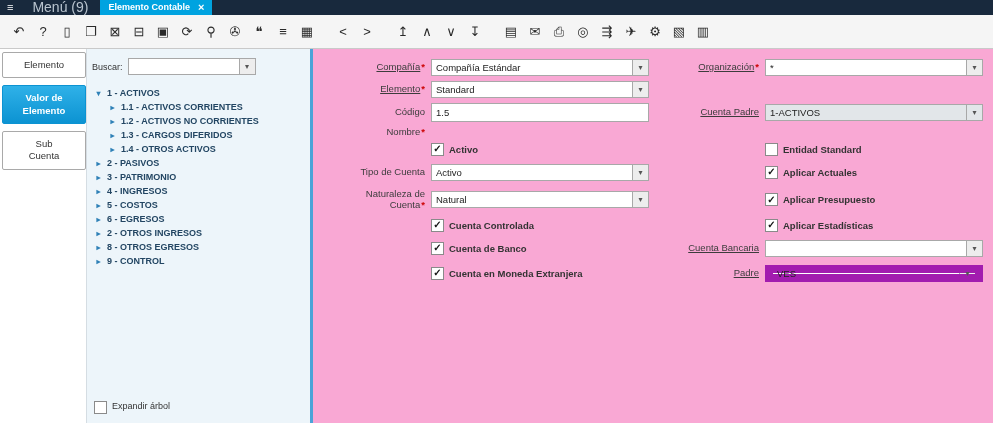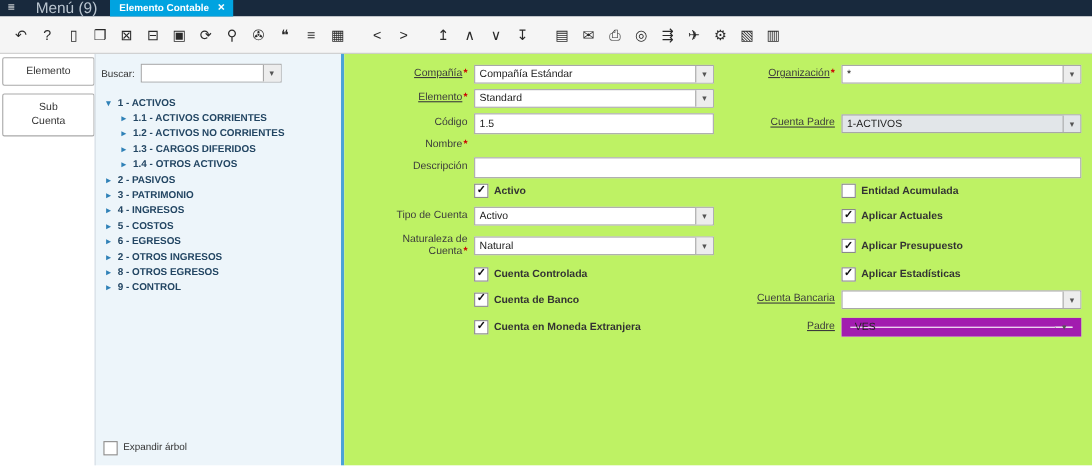--- a/index.html
+++ b/index.html
@@ -38,21 +38,21 @@
   .titem .tar{color:#2f81b7;font-size:8px;width:9px;text-align:center}
   .lvl1{padding-left:14px}
   .expandrow{display:flex;gap:5px;padding:0 0 9px 7px}
   .cbbox{width:13px;height:13px;border:1px solid #8a8a8a;background:#fff;display:inline-flex;align-items:center;justify-content:center;flex:0 0 auto;cursor:pointer}
   .ckmark{font-size:10px;font-weight:bold;color:#111;line-height:1}
   .expandlabel{font-size:9px;color:#333}
 
   .splitter{width:3px;background:#4aa3d8;flex:0 0 auto;cursor:col-resize}
 
   
-  .formpanel{flex:1;background:#bef264;padding:10px 12px 0 20px;overflow:hidden}
+  .formpanel{flex:1;background:#f9a8d4;padding:10px 12px 0 20px;overflow:hidden}
   .frow{display:grid;grid-template-columns:92px 218px 104px 218px;column-gap:6px;align-items:center;margin-bottom:5px}
   .frow.cbrow{margin-bottom:8px}
   .c1{grid-column:1}.c2{grid-column:2}.c3{grid-column:3}.c4{grid-column:4}
   .span24{grid-column:2 / 5}
   .lb{text-align:right;font-size:9.5px;color:#3c3c3c;line-height:1.15}
   .lb .u{text-decoration:underline;cursor:pointer}
   .ast{color:#cc0000;font-weight:bold;margin-left:1px}
   .tin{height:19px;border:1px solid #a8a8a8;background:#fff;font:9.5px "Liberation Sans",sans-serif;padding:0 4px;color:#222;width:100%}
   .ro{background:#e2e6e9}
   .ro .darr{background:#e2e6e9}
@@ -100,20 +100,21 @@
   <span class="tb">✈</span>
   <span class="tb">⚙</span>
   <span class="tb">▧</span>
   <span class="tb">▥</span>
 </div>
 
 <div class="content">
 
   <div class="sidetabs">
     <div class="vtab">Elemento</div>
+    <div class="vtab active">Valor de Elemento</div>
     <div class="vtab">Sub
 Cuenta</div>
   </div>
 
   <div class="treepanel">
     <div class="searchrow">
       <span class="searchlabel">Buscar:</span>
       <div class="combo searchcombo">
         <input class="searchinput" value="" style="">
         <span class="darr">▾</span>
@@ -213,37 +214,33 @@
       <div class="combo ro c4">
           <span class="val">1-ACTIVOS</span>
           <span class="darr">▾</span>
         </div>
     </div>
 
     <div class="frow">
       <div class="lb c1"><span>Nombre</span><span class="ast">*</span></div>
     </div>
 
-    <div class="frow">
-      <div class="lb c1"><span>Descripción</span></div>
-      <input class="tin span24" value="" style="">
-    </div>
 
     <div class="frow cbrow">
       <div class="cbwrap c2">
         <span class="cbbox">
             <span class="ckmark">✓</span>
           </span>
         <span class="cblabel">Activo</span>
       </div>
       <div class="cbwrap c4">
         <span class="cbbox">
             <span class="ckmark"></span>
           </span>
-        <span class="cblabel">Entidad Acumulada</span>
+        <span class="cblabel">Entidad Standard</span>
       </div>
     </div>
 
     <div class="frow cbrow">
       <div class="lb c1"><span>Tipo de Cuenta</span></div>
       <div class="combo c2">
           <span class="val">Activo</span>
           <span class="darr">▾</span>
         </div>
       <div class="cbwrap c4">

